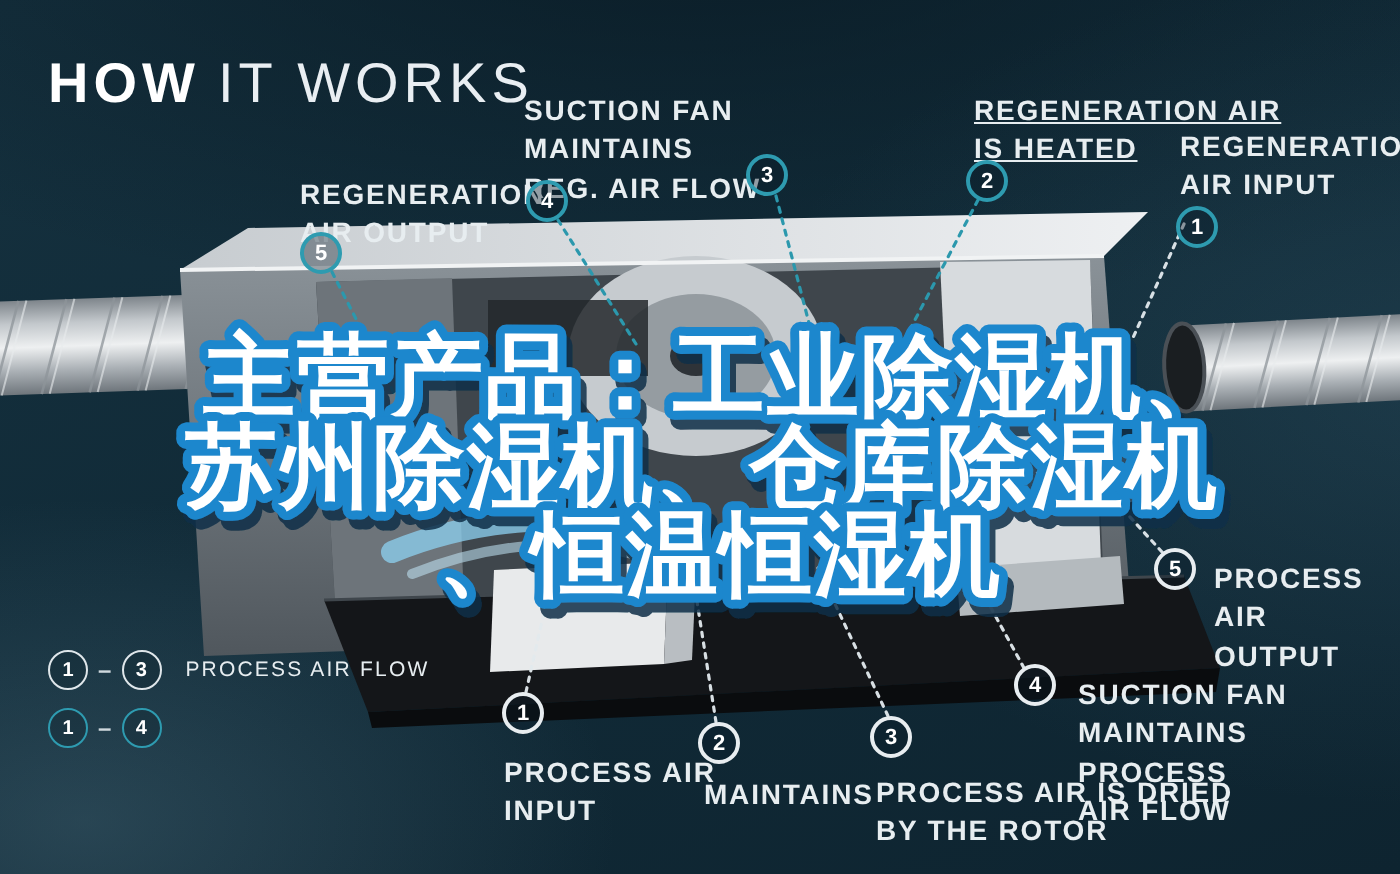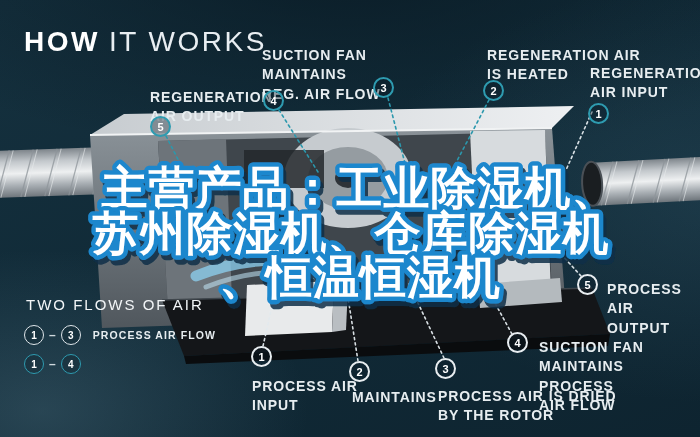--- a/index.html
+++ b/index.html
@@ -37,21 +37,21 @@
   .legend-row.row1{top:325px;}
   .legend-row.row2{top:354px;}
   .lg-circle{
     width:20px;height:20px;border-radius:50%;box-sizing:border-box;flex:0 0 auto;
     display:flex;align-items:center;justify-content:center;
     font-weight:bold;font-size:10px;color:#fff;background:rgba(10,30,41,.25);
   }
   .lg-circle.white{border:1.6px solid #dfe6ea;}
   .lg-circle.teal{border:1.6px solid #2e9bb0;}
   .lg-dash{margin:0 5px;color:#cfd8dd;font-size:12px;font-weight:bold;}
-  .lg-label{margin-left:12px;font-weight:bold;font-size:10.5px;letter-spacing:1.1px;color:#e7edf0;white-space:nowrap;}
+  .lg-label{margin-left:12px;font-weight:normal;font-size:10.5px;letter-spacing:1.1px;color:#e7edf0;white-space:nowrap;}
   .cn-overlay{pointer-events:none;}
 </style>
 </head>
 <body>
 
 <div class="stage">
 
   <svg class="layer" width="700" height="437" viewBox="0 0 700 437">
     <defs>
       <linearGradient id="gDuct" x1="0" y1="0" x2="0" y2="1">
@@ -142,21 +142,21 @@
 MAINTAINS
 REG. AIR FLOW</div>
   <div class="badge teal" style="left:263px;top:90px;">
       <span>4</span>
     </div>
 
   <div class="badge teal" style="left:373px;top:77px;">
       <span>3</span>
     </div>
 
-  <div class="co-label" style="left:487px;top:46px;">REGENERATION AIR
+  <div class="co-label" style="left:487px;top:46px;text-decoration:underline;">REGENERATION AIR
 IS HEATED</div>
   <div class="badge teal" style="left:483px;top:80px;">
       <span>2</span>
     </div>
 
   <div class="co-label" style="left:590px;top:64px;">REGENERATION
 AIR INPUT</div>
   <div class="badge teal" style="left:588px;top:103px;">
       <span>1</span>
     </div>
@@ -184,21 +184,20 @@
   <div class="co-label" style="left:539px;top:338px;">SUCTION FAN
 MAINTAINS PROCESS
 AIR FLOW</div>
 
   <div class="badge white" style="left:577px;top:274px;">
       <span>5</span>
     </div>
   <div class="co-label" style="left:607px;top:280px;">PROCESS AIR
 OUTPUT</div>
 
-  <div class="legend-heading">TWO FLOWS OF AIR</div>
 
   <div class="legend-row row1">
     <span class="lg-circle white">
         <span>1</span>
       </span>
     <span class="lg-dash">–</span>
     <span class="lg-circle white">
         <span>3</span>
       </span>
     <span class="lg-label">PROCESS AIR FLOW</span>

